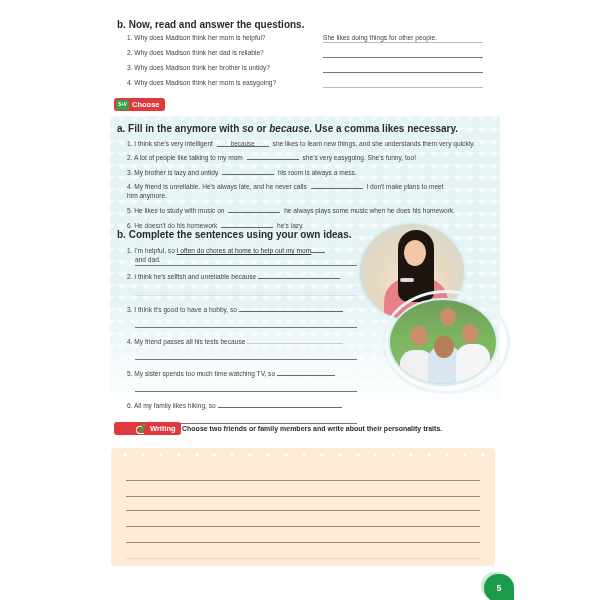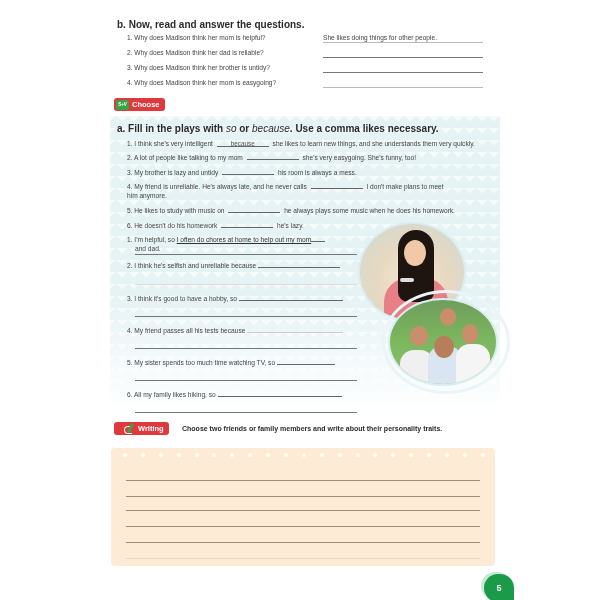--- a/index.html
+++ b/index.html
@@ -13,38 +13,38 @@
   .sec-heading { font-weight: bold; font-size: 10px; color: #2b2b2b; }
   .qa-row { position: relative; height: 15px; font-size: 6.6px; color: #444; }
   .qa-row .q { position: absolute; left: 10px; top: 4px; }
   .qa-row .a { position: absolute; left: 206px; top: 4px; width: 160px; border-bottom: 0.8px solid #777; height: 9px; font-size: 6.6px; color: #444; white-space: nowrap; }
   .qa-row .a.faint { border-bottom-color: #bbb; }
 
   
   .badge { position: absolute; display: flex; align-items: center; height: 13px; border-radius: 3px; background: #e0393b; color: #fff; font-weight: bold; font-size: 7.5px; padding: 0 5px 0 2px; }
   .badge .ico { width: 13px; height: 10px; background: #3aa34a; border-radius: 2px; margin-right: 3px; font-size: 4.5px; color: #fff; display:flex; align-items:center; justify-content:center; font-weight:bold; }
   .badge.grammar { left: 114px; top: 98px; }
-  .badge.writing { left: 114px; top: 422px; padding-left: 9px; }
+  .badge.writing { left: 114px; top: 422px; padding-left: 21px; }
   .badge.writing .pen { width: 12px; height: 11px; position: relative; margin-right: 3px; }
   .badge.writing .pen::before { content:""; position:absolute; left:1px; top:3px; width:7px; height:6px; border:1.4px solid #fff; border-right:none; border-radius: 6px 0 0 6px; }
   .badge.writing .pen::after { content:""; position:absolute; left:6px; top:0px; width:2.5px; height:10px; background:#3aa34a; transform: rotate(25deg); }
 
   
   .panel {
     position: absolute; left: 110px; top: 116px; width: 390px; height: 290px;
     background-color: #e6f3f5;
     background-image:
       linear-gradient(135deg, rgba(255,255,255,0.55) 25%, transparent 25%),
       linear-gradient(225deg, rgba(255,255,255,0.55) 25%, transparent 25%);
     background-size: 12px 12px;
   }
   .panel-fade { position:absolute; left:110px; top:300px; width:390px; height:110px; background: linear-gradient(to bottom, rgba(255,255,255,0) 0%, #ffffff 100%); }
 
   .secA { position: absolute; left: 117px; top: 123px; width: 380px; }
-  .secA .sec-heading i { font-style: italic; font-weight: normal; }
+  .secA .sec-heading i { font-style: italic; font-weight: bold; }
   .fill-row { font-size: 6.6px; color: #444; position: relative; line-height: 9px; padding-left: 10px; margin-top: 4.6px; }
   .blank { display: inline-block; width: 52px; border-bottom: 0.8px solid #666; height: 8px; vertical-align: baseline; text-align: center; font-size: 6.4px; color: #555; margin: 0 2px; }
 
   .secB2 { position: absolute; left: 117px; top: 229px; width: 240px; }
   .cs-row { font-size: 6.6px; color: #444; position: relative; padding-left: 10px; }
   .cs-line { display: inline-block; border-bottom: 0.8px solid #666; height: 8px; vertical-align: baseline; }
   .cs-cont { display:block; margin-left: 8px; border-bottom: 0.8px solid #777; height: 10px; width: 222px; font-size:6.6px; }
   .ans { text-decoration: underline; color: #333; }
 
   
@@ -99,21 +99,21 @@
   <div class="panel"></div>
   <div class="panel-fade"></div>
 
   <div class="badge grammar">
     <span class="ico">S+V</span>
     <span>Choose</span>
   </div>
 
   <div class="secA">
     <div class="sec-heading">
-      <span>a. Fill in the plays with </span><i>so</i><span> or </span><i>because</i><span>. Use a comma likes necessary.</span>
+      <span>a. Fill in the anymore with </span><i>so</i><span> or </span><i>because</i><span>. Use a comma likes necessary.</span>
     </div>
     <div class="fill-row">
       <span>1. I think she's very intelligent</span>
       <span class="blank">because</span>
       <span>she likes to learn new things, and she understands them very quickly.</span>
     </div>
     <div class="fill-row">
       <span>2. A lot of people like talking to my mom</span>
       <span class="blank"></span>
       <span>she's very easygoing. She's funny, too!</span>
@@ -134,20 +134,21 @@
       <span>he always plays some music when he does his homework.</span>
     </div>
     <div class="fill-row">
       <span>6. He doesn't do his homework</span>
       <span class="blank"></span>
       <span>he's lazy.</span>
     </div>
   </div>
 
   <div class="secB2">
+    <div class="sec-heading">b. Complete the sentences using your own ideas.</div>
 
     <div class="cs-row" style="margin-top:5px;">
       <span>1. I'm helpful, so </span><span class="ans">I often do chores at home to help out my mom</span><span class="cs-line" style="width:14px"></span>
       <span class="cs-cont" style="margin-top:2px;">and dad.</span>
     </div>
     <div class="cs-row" style="margin-top:5px;">
       <span>2. I think he's selfish and unreliable because</span>
       <span class="cs-line" style="width:82px"></span>
       <span class="cs-cont" style="margin-top:6px; border-bottom-color:#ddd;"></span>
     </div>

